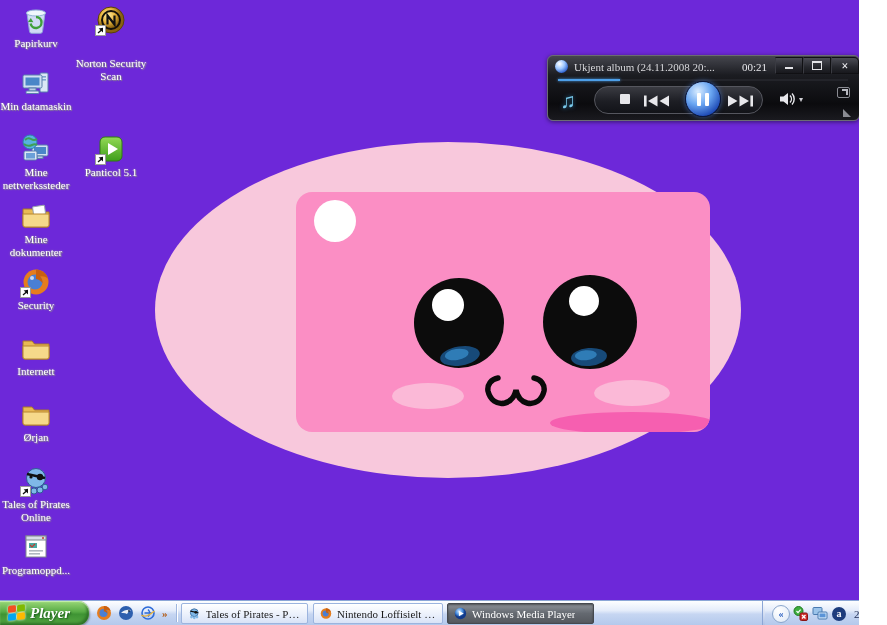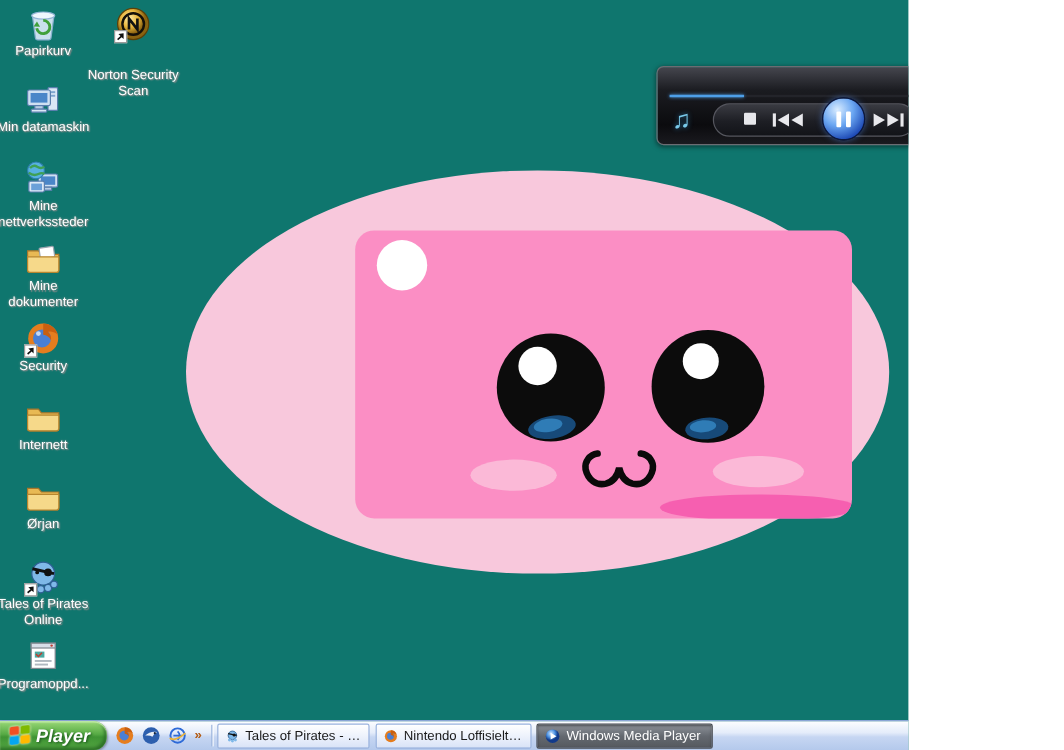--- a/index.html
+++ b/index.html
@@ -1,17 +1,17 @@
 <!DOCTYPE html>
 <html><head>
 <meta charset="utf-8">
 <style>
   html,body{margin:0;padding:0;}
-  .screen{position:relative;width:757px;height:625px;overflow:hidden;background:#0f766e;
-          font-family:Liberation Sans, sans-serif;-webkit-font-smoothing:antialiased;}
+  .screen{position:relative;width:859px;height:625px;overflow:hidden;background:#6d28d9;
+          font-family:Liberation Serif, serif;-webkit-font-smoothing:antialiased;}
 
   
   .wallpaper{position:absolute;left:0;top:0;width:887px;height:600px;}
 
   
   .di{position:absolute;width:78px;display:flex;flex-direction:column;align-items:center;gap:1px;cursor:default;}
   .di-img{width:32px;height:32px;position:relative;}
   .di-label{font-size:11px;line-height:1.15;color:#ffffff;text-align:center;
             text-shadow:1px 1px 1px #8a8a8a,0 0 2px #9a9a9a;}
   .badge{position:absolute;left:0;bottom:0;width:9px;height:9px;background:#fff;border:1px solid #9a9a9a;
@@ -269,22 +269,58 @@
       <span class="badge">
         <svg width="7" height="7" viewBox="0 0 7 7">
             <path d="M1 6.2 L1 1.4 2.6 3 5.6 0.4 6.4 1.6 3.6 4 5.4 5.6 Z" fill="#111" transform="rotate(180 3.5 3.5)"></path>
           </svg>
       </span>
     </div>
     <span class="di-label">Norton Security Scan</span>
   </div>
 
 
+  <div class="di" style="left:72px;top:133px;">
+    <div class="di-img">
+      <svg viewBox="0 0 32 32" width="32" height="32">
+        <defs>
+            <linearGradient id="grn" x1="0" y1="0" x2="0" y2="1">
+              <stop offset="0" stop-color="#93d955"></stop>
+              <stop offset="1" stop-color="#3f9e1b"></stop>
+            </linearGradient>
+          </defs>
+        <rect x="5" y="4" width="22" height="24" rx="5" fill="url(#grn)" stroke="#2e7a12"></rect>
+        <path d="M13 10 L23 16 L13 22 Z" fill="#ffffff"></path>
+      </svg>
+      <span class="badge">
+        <svg width="7" height="7" viewBox="0 0 7 7">
+            <path d="M1 6.2 L1 1.4 2.6 3 5.6 0.4 6.4 1.6 3.6 4 5.4 5.6 Z" fill="#111" transform="rotate(180 3.5 3.5)"></path>
+          </svg>
+      </span>
+    </div>
+    <span class="di-label">Panticol 5.1</span>
+  </div>
 
   <div class="wmp">
+    <div class="wmp-title">
+      <span class="wmp-orb"></span>
+      <span class="wmp-title-text">Ukjent album (24.11.2008 20:...</span>
+      <span class="wmp-elapsed">00:21</span>
+      <span class="wmp-winbtns">
+        <span class="wmp-btn">
+            <span class="glyph-min"></span>
+          </span>
+        <span class="wmp-btn">
+            <span class="glyph-max"></span>
+          </span>
+        <span class="wmp-btn">
+            <span class="glyph-close">×</span>
+          </span>
+      </span>
+    </div>
     <div class="wmp-seek">
         <div class="wmp-seek-fill"></div>
       </div>
     <span class="wmp-note">♫</span>
     <div class="wmp-pill"></div>
     <span class="wmp-stop"></span>
     <span class="wmp-prev">
       <svg width="28" height="12" viewBox="0 0 28 12">
           <rect x="1" y="0.5" width="2.6" height="11" fill="#e8e8ec"></rect>
           <path d="M14.5 0.5 L5 6 L14.5 11.5 Z" fill="#e8e8ec"></path>

